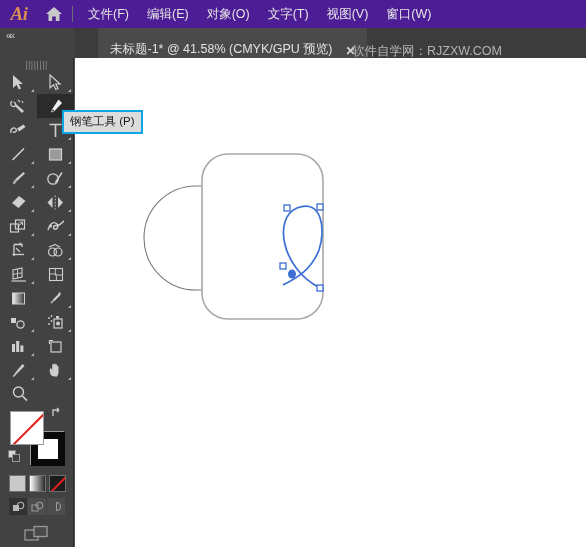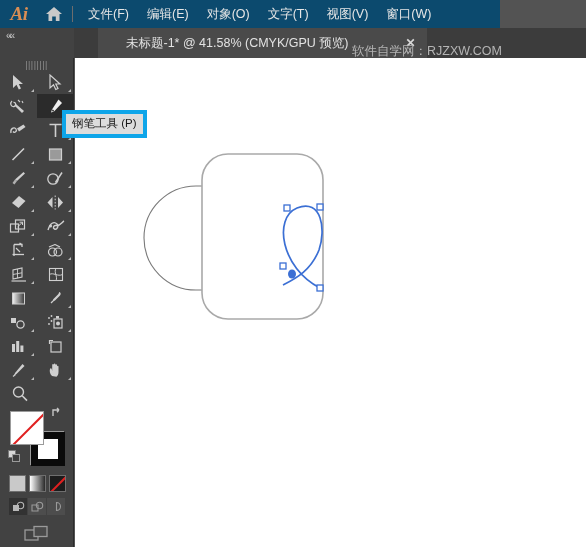--- a/index.html
+++ b/index.html
@@ -6,22 +6,22 @@
   html,body { width:586px; height:547px; overflow:hidden; }
   body {
     font-family:"Liberation Sans", sans-serif;
     background:#535353;
     position:relative;
     -webkit-font-smoothing:antialiased;
   }
 
   
   #menubar{
-    position:absolute; left:0; top:0; width:500px; height:28px;
-    background:#0c4a6e; display:flex; align-items:center;
+    position:absolute; left:0; top:0; width:586px; height:28px;
+    background:#4c1d95; display:flex; align-items:center;
   }
   #ai-logo{
     width:38px; height:28px; display:flex; align-items:center; justify-content:center;
     color:#d98e54; font-size:19px; font-style:italic; font-weight:bold;
     letter-spacing:-0.5px; font-family:"Liberation Serif", serif;
   }
   #home-btn{
     width:32px; height:28px; display:flex; align-items:center; justify-content:center;
   }
   #menu-divider{ width:1px; height:16px; background:#6d6d6d; margin:0 6px 0 2px; }
@@ -35,21 +35,21 @@
     position:absolute; left:0; top:28px; width:586px; height:30px;
     background:#3c3c3c;
   }
   #panel-collapse{
     position:absolute; left:0; top:0; width:74px; height:30px;
     background:#424242; display:flex; align-items:flex-start; padding:2px 0 0 6px;
   }
   #collapse-chevrons{ color:#c8c8c8; font-size:10px; letter-spacing:-2px; }
   #doc-tab{
     position:absolute; left:98px; top:0; height:30px;
-    background:#4a4a4a; display:flex; align-items:center; padding:0 0 0 28px;gap:44px;
+    background:#4a4a4a; display:flex; align-items:flex-end; padding:0 0 0 12px;
   }
   #doc-tab-label{ color:#e2e2e2; font-size:12.5px; white-space:nowrap; }
   #doc-tab-close{
     color:#d8d8d8; font-size:12px; margin:0 11px 0 13px; font-weight:bold;
   }
   #watermark{
     position:absolute; left:352px; top:12px; height:22px;
     display:flex; align-items:center;
     color:#b4b4b4; font-size:12.5px; white-space:nowrap;
   }
@@ -81,21 +81,21 @@
     border-bottom:3px solid #b9b9b9;
   }
   .tool-single{
     height:24px; display:flex; align-items:center; justify-content:flex-start;
     padding-left:11px; position:relative;
   }
 
   
   #pen-tooltip{
     position:absolute; left:62px; top:110px;
-    background:#dcdcdc; border:4px solid #0ea5e9;
+    background:#dcdcdc; border:2px solid #0ea5e9;
     padding:2px 6px 3px 6px; font-size:11.5px; color:#1a1a1a;
     white-space:nowrap; z-index:50;
   }
 
   
   #color-area{ position:absolute; left:0; top:345px; width:74px; }
   #swatch-wrap{ position:relative; width:74px; height:70px; }
   #fill-swatch{
     position:absolute; left:10px; top:8px; width:34px; height:34px;
     background:#ffffff; border:1px solid #9b9b9b; overflow:hidden;

